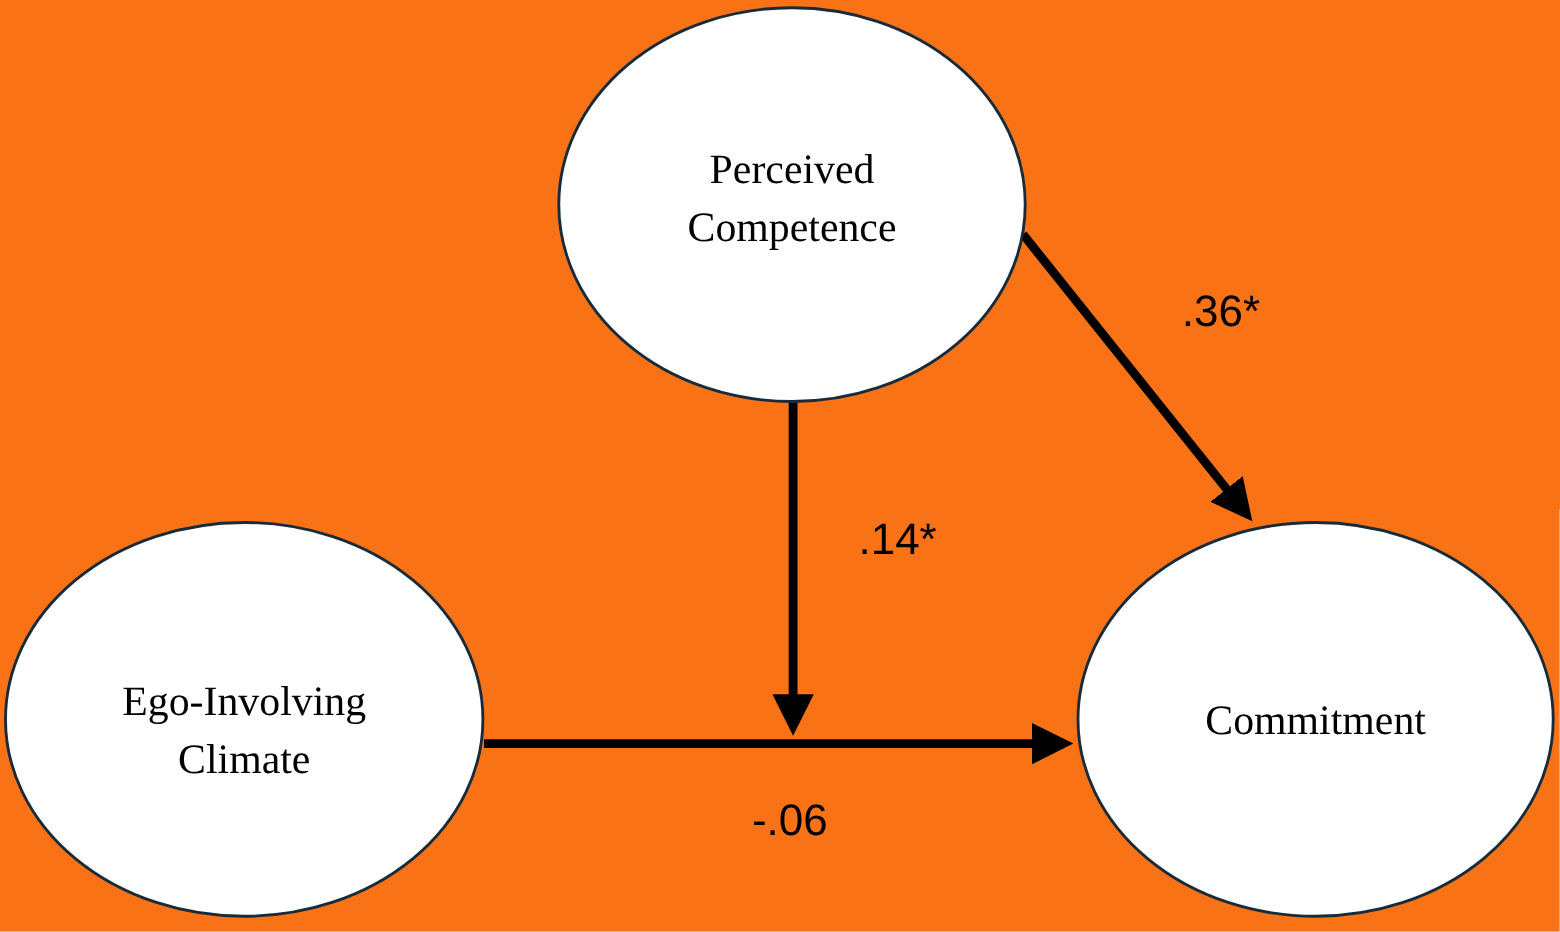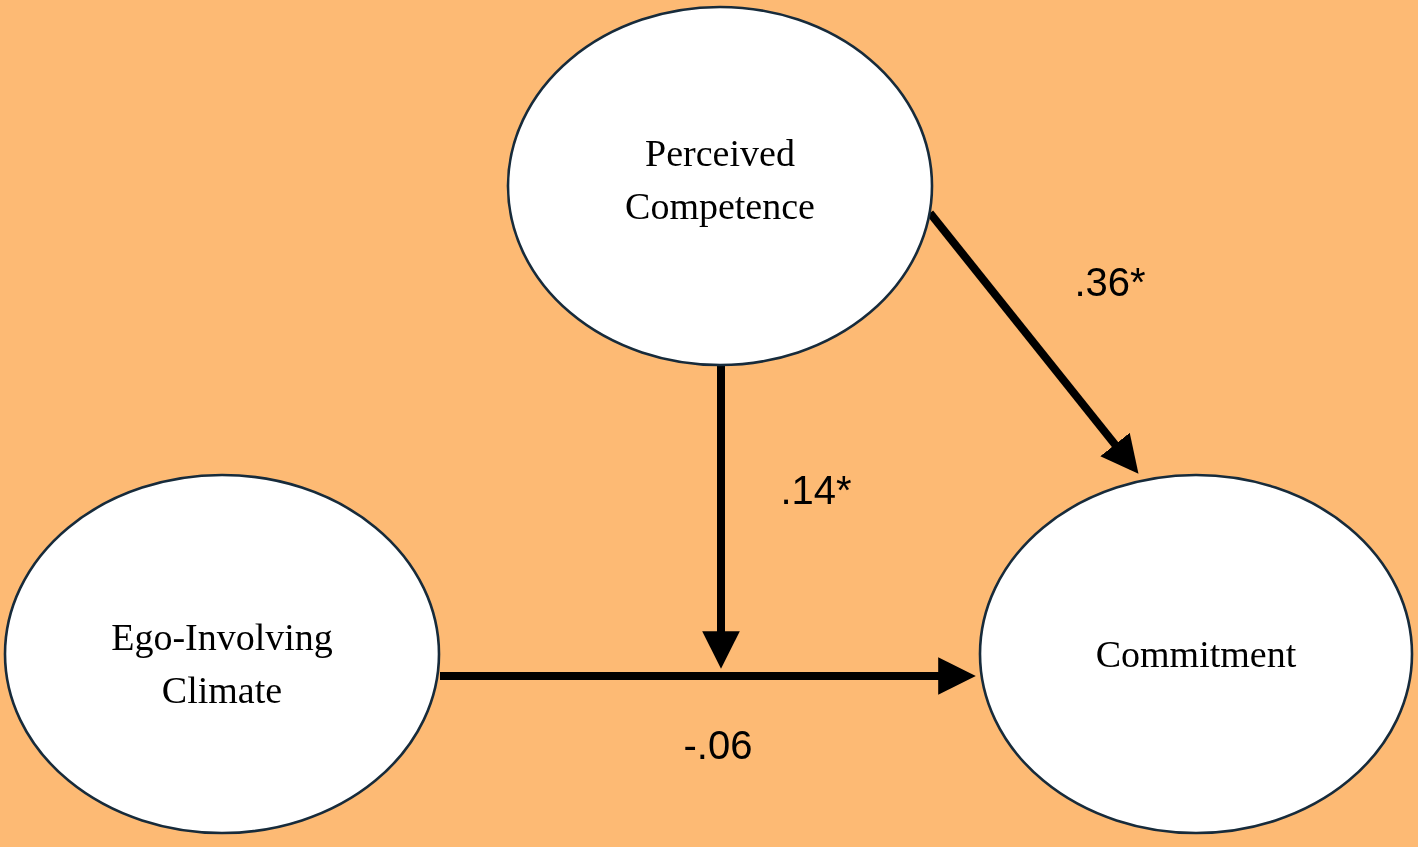--- a/index.html
+++ b/index.html
@@ -8,21 +8,21 @@
     padding: 0;
     background: #ffffff;
   }
   body {
     font-family: "Liberation Serif", serif;
   }
   #figure-root {
     position: relative;
     width: 1418px;
     height: 847px;
-    background: #fdba74;
+    background: #f97316;
     overflow: hidden;
   }
   #diagram-svg {
     position: absolute;
     top: 0;
     left: 0;
     width: 1418px;
     height: 847px;
     display: block;
   }

